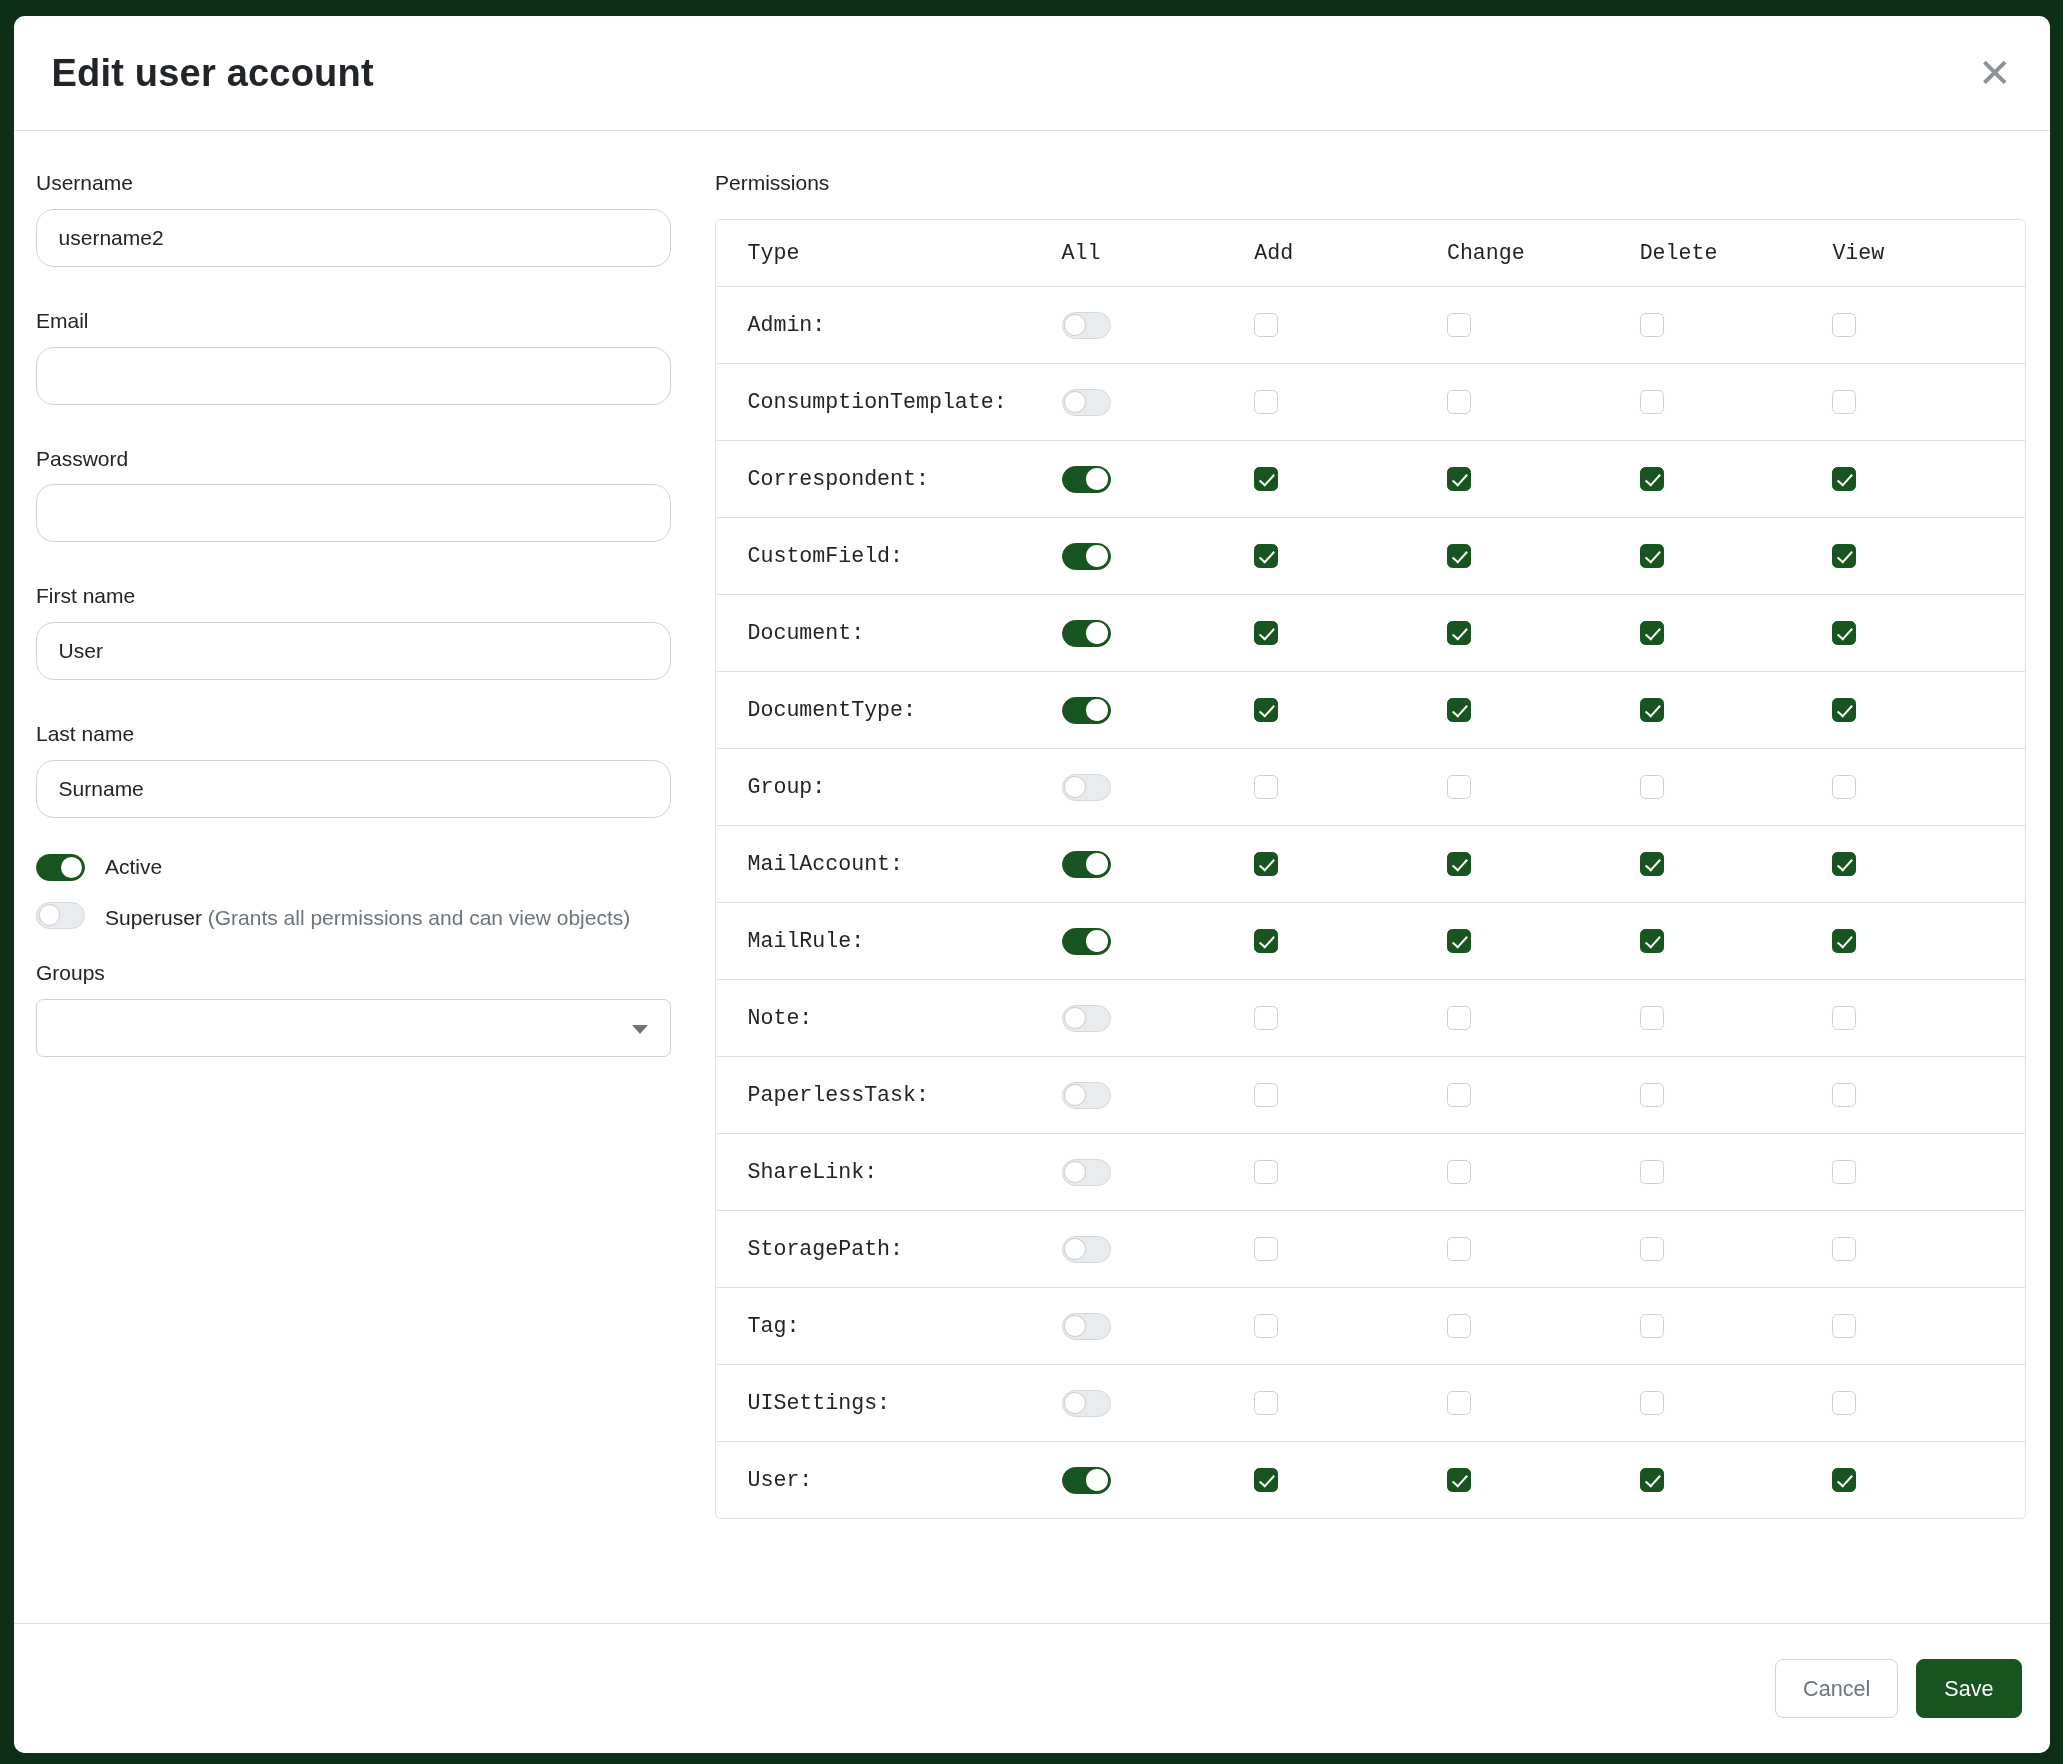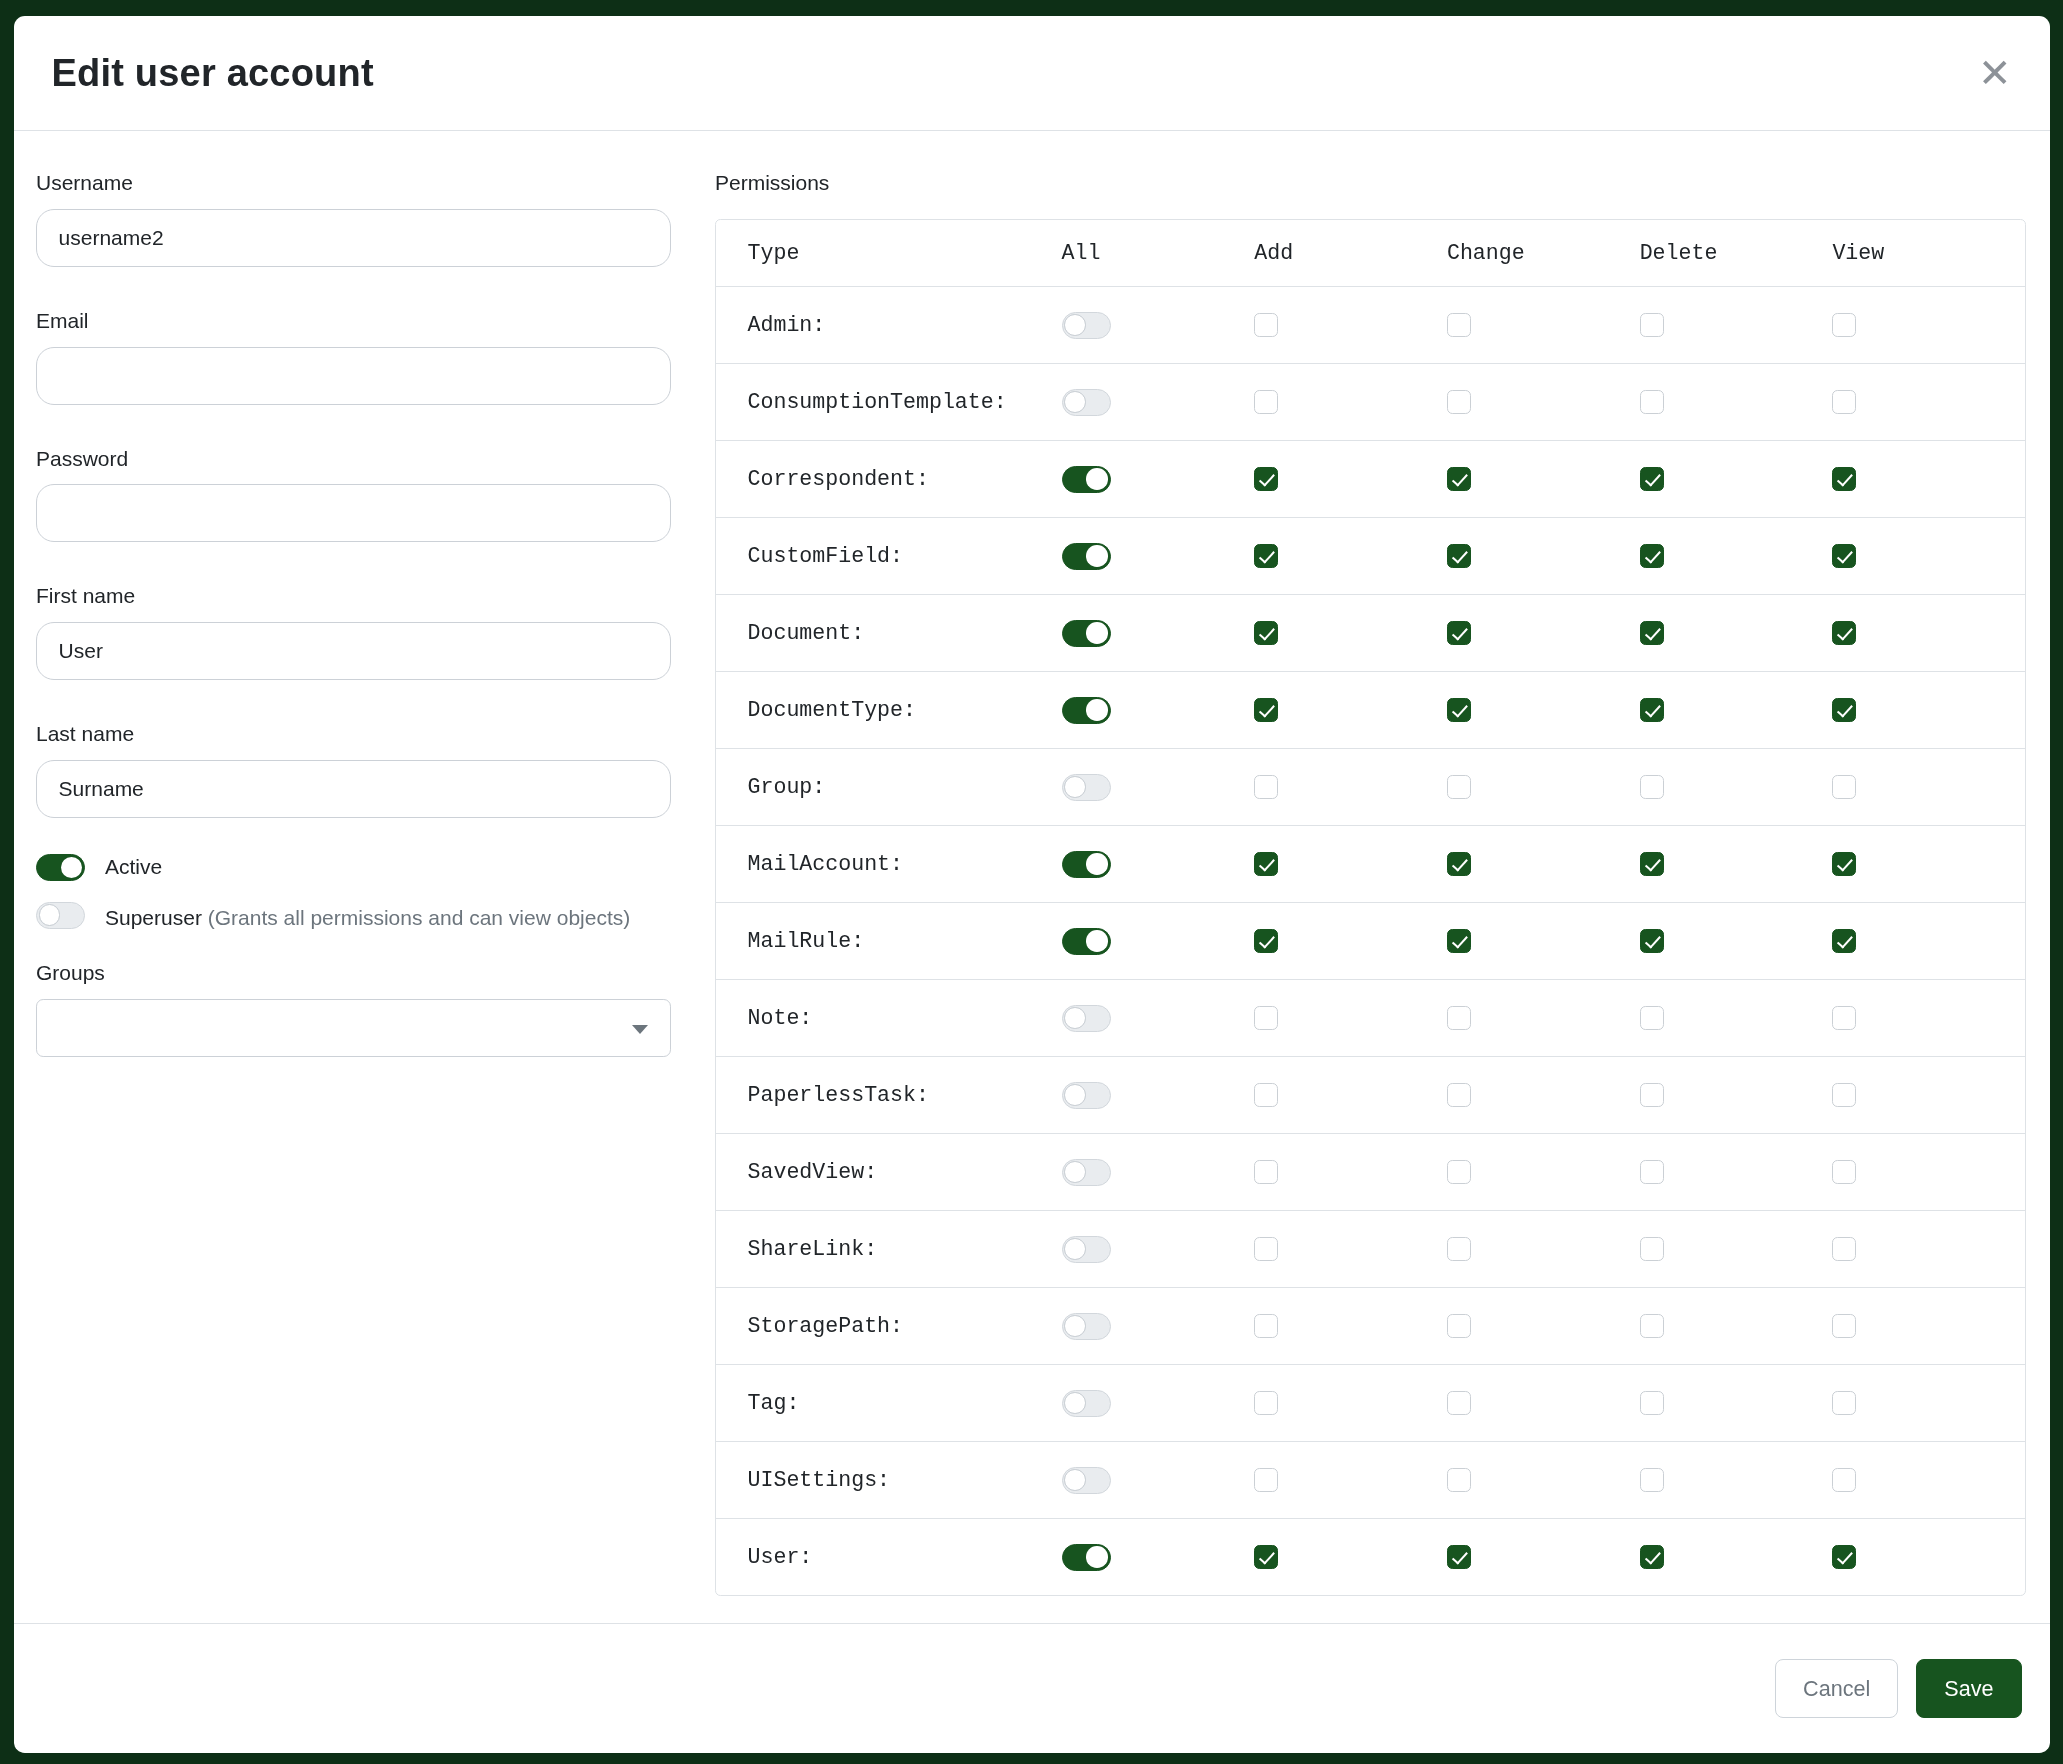--- a/index.html
+++ b/index.html
@@ -477,42 +477,20 @@
                   <span class="checkbox"></span>
                 </div>
     <div class="perm-cell">
                   <span class="checkbox"></span>
                 </div>
     <div class="perm-cell">
                   <span class="checkbox"></span>
                 </div>
   </div>
 
-  <div class="perm-row">
-    <div class="perm-cell">
-                  <span>SavedView:</span>
-                </div>
-    <div class="perm-cell">
-                  <span class="toggle">
-                    <span class="knob"></span>
-                  </span>
-                </div>
-    <div class="perm-cell">
-                  <span class="checkbox"></span>
-                </div>
-    <div class="perm-cell">
-                  <span class="checkbox"></span>
-                </div>
-    <div class="perm-cell">
-                  <span class="checkbox"></span>
-                </div>
-    <div class="perm-cell">
-                  <span class="checkbox"></span>
-                </div>
-  </div>
 
   <div class="perm-row">
     <div class="perm-cell">
                   <span>ShareLink:</span>
                 </div>
     <div class="perm-cell">
                   <span class="toggle">
                     <span class="knob"></span>
                   </span>
                 </div>

